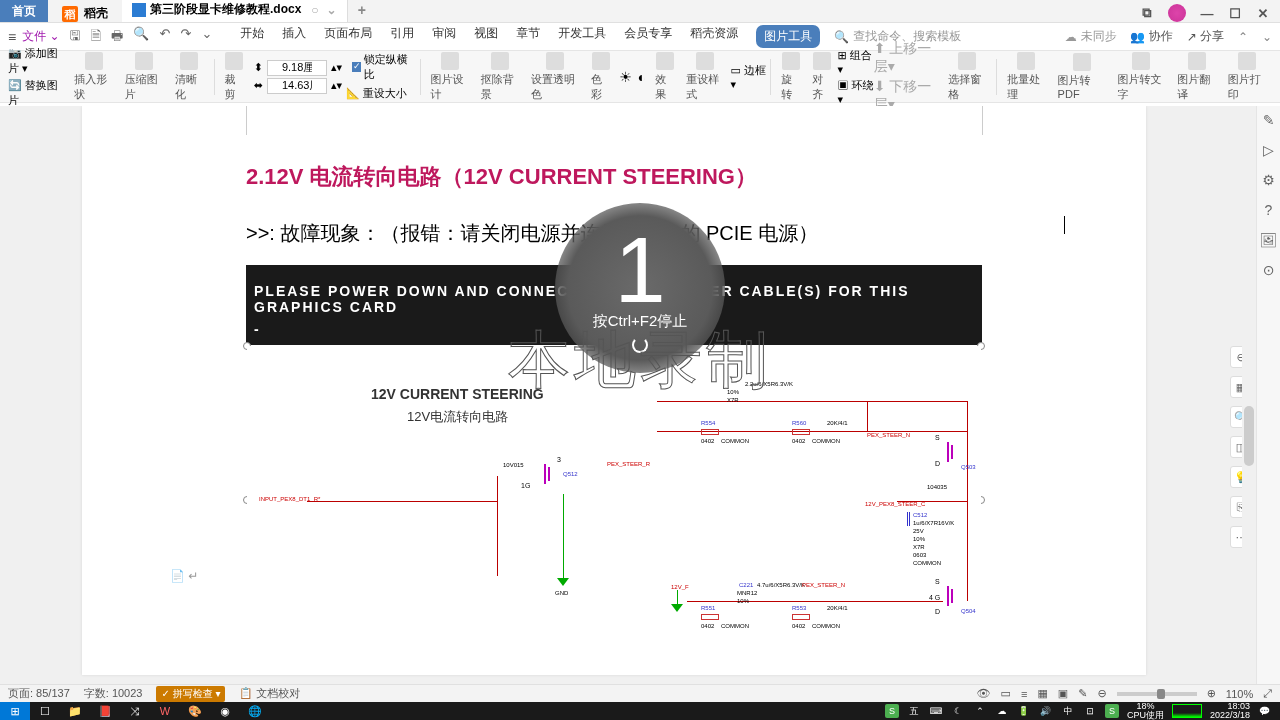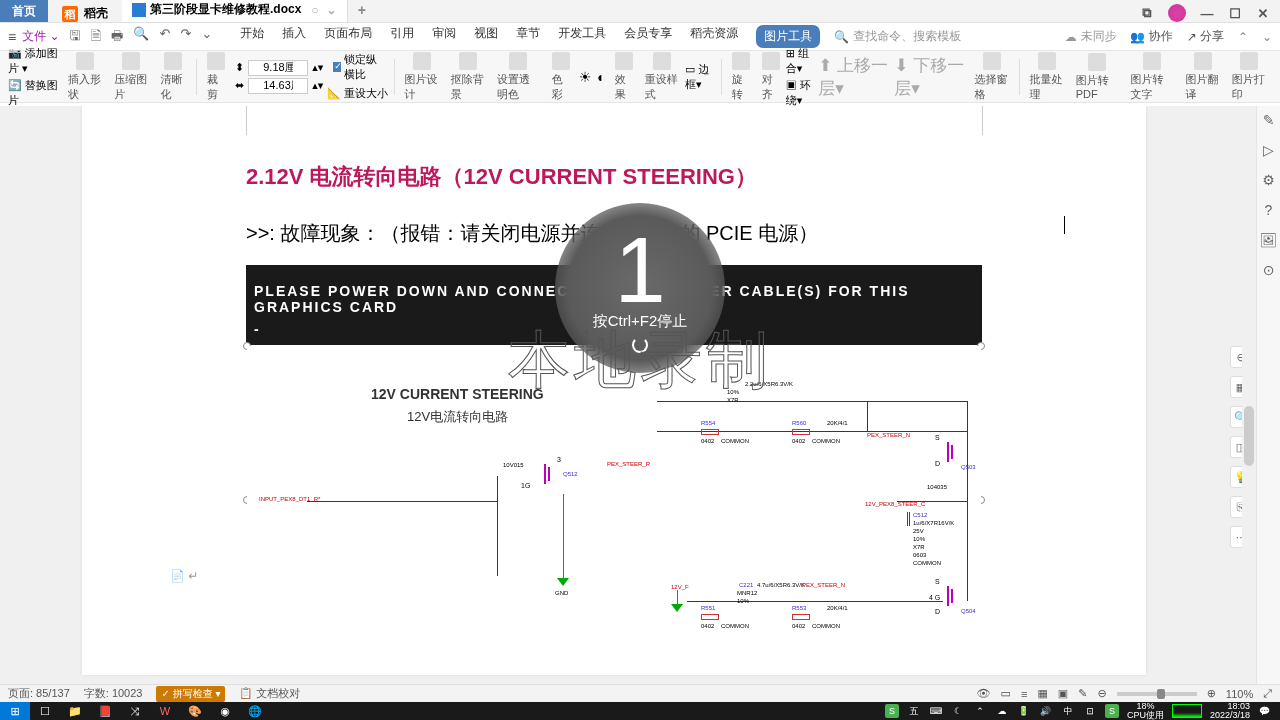--- a/index.html
+++ b/index.html
@@ -255,21 +255,21 @@
       <span>旋转</span>
     </div>
   <div class="grp">
       <div class="ico"></div>
       <span>对齐</span>
     </div>
   <div style="display:flex;flex-direction:column;gap:2px;font-size:11px;">
     <span>⊞ <span>组合</span>▾</span>
     <span>▣ <span>环绕</span>▾</span>
   </div>
-  <div style="display:flex;gap:2px;font-size:17px;color:#aaa;">
+  <div style="display:flex;flex-direction:column;gap:2px;font-size:14px;color:#aaa;">
     <span>⬆ <span>上移一层</span>▾</span>
     <span>⬇ <span>下移一层</span>▾</span>
   </div>
   <div class="grp">
       <div class="ico"></div>
       <span>选择窗格</span>
     </div>
   <div class="sep"></div>
   <div class="grp">
       <div class="ico"></div>

